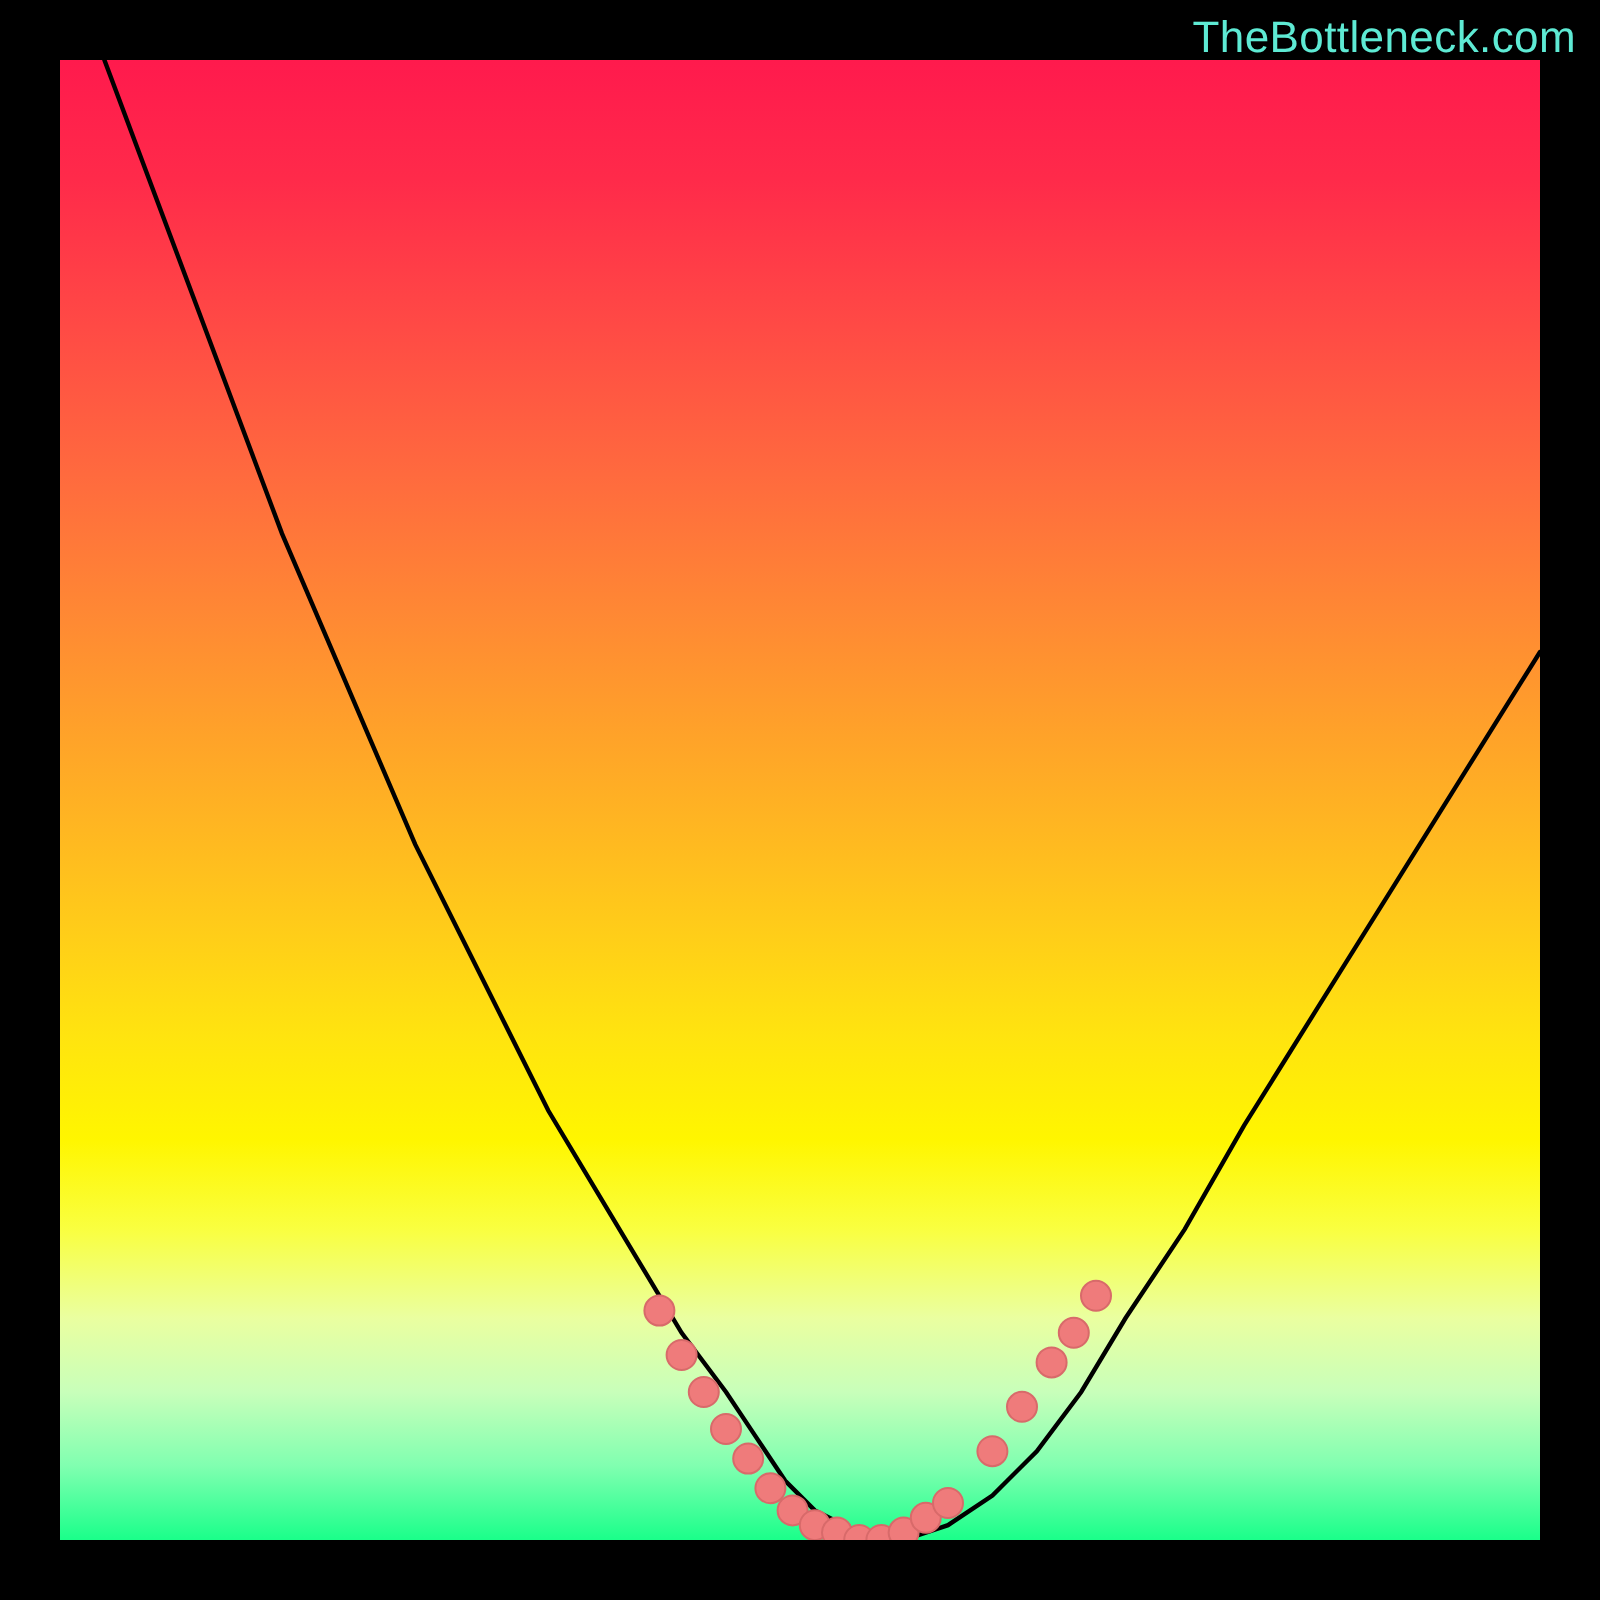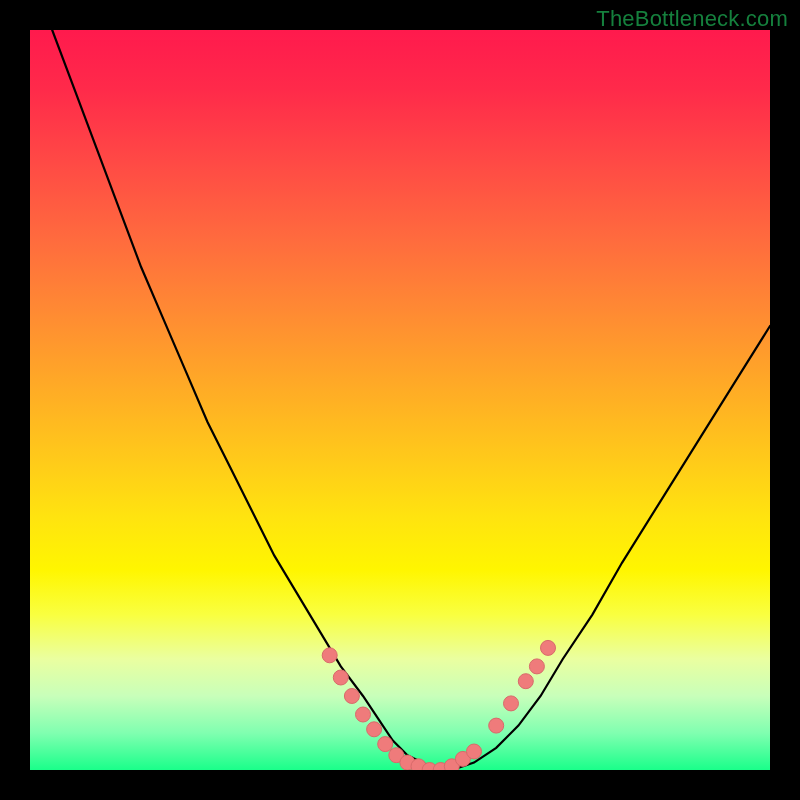--- a/index.html
+++ b/index.html
@@ -46,21 +46,21 @@
   }
   .curve {
     position: absolute;
     left: 0; top: 0;
     width: 740px; height: 740px;
   }
   .watermark {
     position: absolute;
     top: 6px;
     right: 12px;
-    color: #15803d;
+    color: #5eead4;
     font-size: 22px;
     letter-spacing: 0.2px;
     font-weight: 500;
     user-select: none;
     text-align: center;
   }
 </style>
 </head>
 <body>
 

